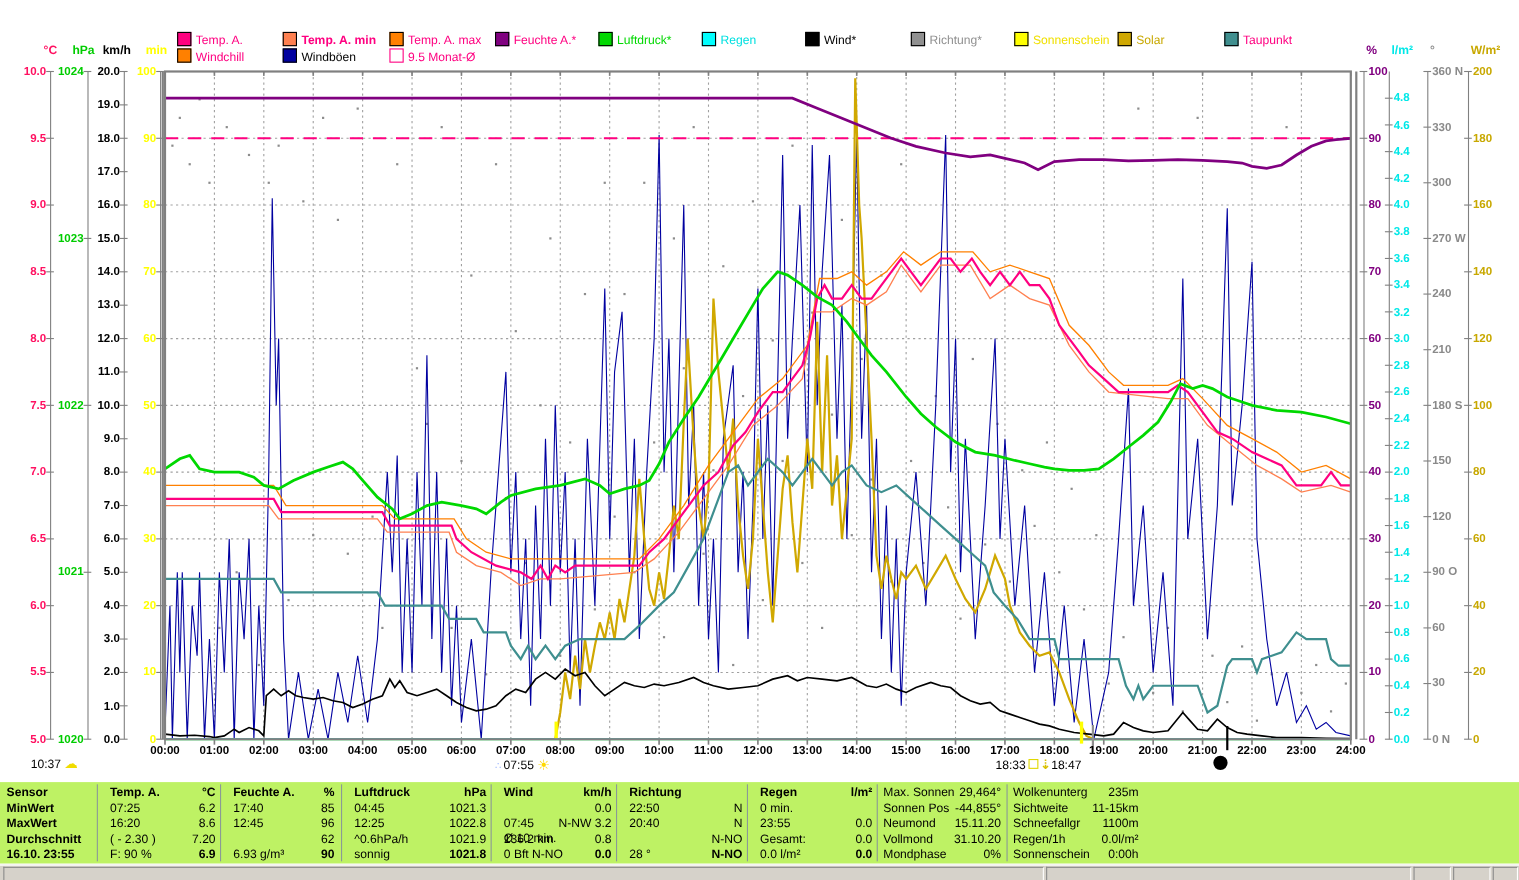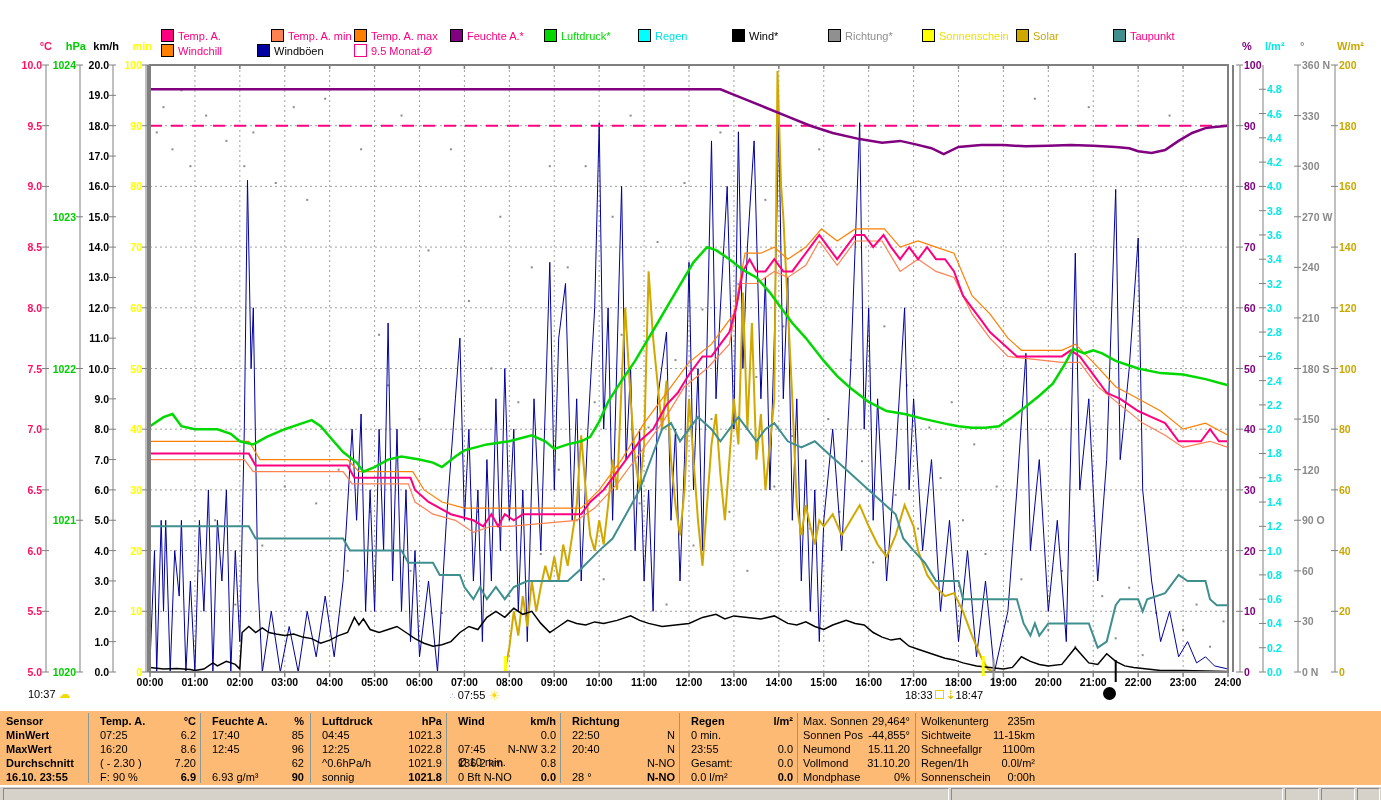--- a/index.html
+++ b/index.html
@@ -13,21 +13,21 @@
   .x-label{position:absolute;font-size:10.5px;font-weight:bold;color:#000;transform:translateX(-50%);top:676px;}
   .legend-item{position:absolute;height:12px;font-size:11px;white-space:nowrap;}
   .legend-swatch{display:inline-block;width:11px;height:11px;vertical-align:-2px;margin-right:4px;}
   .marker{position:absolute;font-size:11px;color:#000;white-space:nowrap;}
   .sun-icon{color:#ffd800;font-size:13px;vertical-align:-1px;}
   .cloud-icon{color:#f0dc00;font-size:12px;}
   .dots-icon{color:#9ab4ff;font-size:9px;letter-spacing:-1px;}
   .square-icon{display:inline-block;width:7px;height:7px;border:1px solid #e0d800;vertical-align:0px;margin:0 2px;}
   .arrow-icon{color:#d8c000;font-weight:bold;font-size:12px;}
   .moon-icon{position:absolute;width:13px;height:13px;border-radius:50%;background:#000;}
-  #table-area{position:absolute;left:0;top:711px;width:1381px;height:74px;background:#fdba74;}
+  #table-area{position:absolute;left:0;top:711px;width:1381px;height:74px;background:#bef264;}
   .tsep{position:absolute;top:2px;height:70px;width:1px;background:#8a9a96;}
   .tcell{position:absolute;font-size:11px;color:#000;white-space:nowrap;height:14px;line-height:14px;}
   .b{font-weight:bold;}
   #statusbar{position:absolute;left:0;top:786px;width:1381px;height:14px;background:#d6d2ca;border-top:1px solid #fff;}
   .pane{position:absolute;top:1px;height:11px;border:1px solid;border-color:#8a8a8a #ffffff #ffffff #8a8a8a;}
 </style>
 </head>
 <body>
 
 <div id="app">
@@ -611,21 +611,21 @@
     <div class="x-label" style="left:868.6666666666666px;">16:00</div>
     <div class="x-label" style="left:913.5833333333334px;">17:00</div>
     <div class="x-label" style="left:958.5px;">18:00</div>
     <div class="x-label" style="left:1003.4166666666666px;">19:00</div>
     <div class="x-label" style="left:1048.3333333333335px;">20:00</div>
     <div class="x-label" style="left:1093.25px;">21:00</div>
     <div class="x-label" style="left:1138.1666666666665px;">22:00</div>
     <div class="x-label" style="left:1183.0833333333335px;">23:00</div>
     <div class="x-label" style="left:1228px;">24:00</div>
     <div class="legend-item" style="left:161px;top:29px;color:#ff0080;"><span class="legend-swatch" style="background: rgb(255, 0, 128); border: 1px solid rgb(0, 0, 0);"></span><span>Temp. A.</span></div>
-    <div class="legend-item" style="left:271px;top:29px;color:#ff0080;"><span class="legend-swatch" style="background: rgb(255, 128, 80); border: 1px solid rgb(0, 0, 0);"></span><span>Temp. A. min</span></div>
+    <div class="legend-item" style="left:257px;top:29px;color:#ff0080;font-weight:bold;"><span class="legend-swatch" style="background: rgb(255, 128, 80); border: 1px solid rgb(0, 0, 0);"></span><span>Temp. A. min</span></div>
     <div class="legend-item" style="left:354px;top:29px;color:#ff0080;"><span class="legend-swatch" style="background: rgb(255, 128, 0); border: 1px solid rgb(0, 0, 0);"></span><span>Temp. A. max</span></div>
     <div class="legend-item" style="left:450px;top:29px;color:#ff0080;"><span class="legend-swatch" style="background: rgb(128, 0, 128); border: 1px solid rgb(0, 0, 0);"></span><span>Feuchte A.*</span></div>
     <div class="legend-item" style="left:544px;top:29px;color:#00d800;"><span class="legend-swatch" style="background: rgb(0, 216, 0); border: 1px solid rgb(0, 0, 0);"></span><span>Luftdruck*</span></div>
     <div class="legend-item" style="left:638px;top:29px;color:#00e0e0;"><span class="legend-swatch" style="background: rgb(0, 255, 255); border: 1px solid rgb(0, 0, 0);"></span><span>Regen</span></div>
     <div class="legend-item" style="left:732px;top:29px;color:#000000;"><span class="legend-swatch" style="background: rgb(0, 0, 0); border: 1px solid rgb(0, 0, 0);"></span><span>Wind*</span></div>
     <div class="legend-item" style="left:828px;top:29px;color:#909090;"><span class="legend-swatch" style="background: rgb(144, 144, 144); border: 1px solid rgb(0, 0, 0);"></span><span>Richtung*</span></div>
     <div class="legend-item" style="left:922px;top:29px;color:#f0e000;"><span class="legend-swatch" style="background: rgb(255, 255, 0); border: 1px solid rgb(0, 0, 0);"></span><span>Sonnenschein</span></div>
     <div class="legend-item" style="left:1016px;top:29px;color:#c8a800;"><span class="legend-swatch" style="background: rgb(208, 168, 0); border: 1px solid rgb(0, 0, 0);"></span><span>Solar</span></div>
     <div class="legend-item" style="left:1113px;top:29px;color:#ff0080;"><span class="legend-swatch" style="background: rgb(63, 143, 143); border: 1px solid rgb(0, 0, 0);"></span><span>Taupunkt</span></div>
     <div class="legend-item" style="left:161px;top:44px;color:#ff0080;"><span class="legend-swatch" style="background: rgb(255, 128, 0); border: 1px solid rgb(0, 0, 0);"></span><span>Windchill</span></div>

